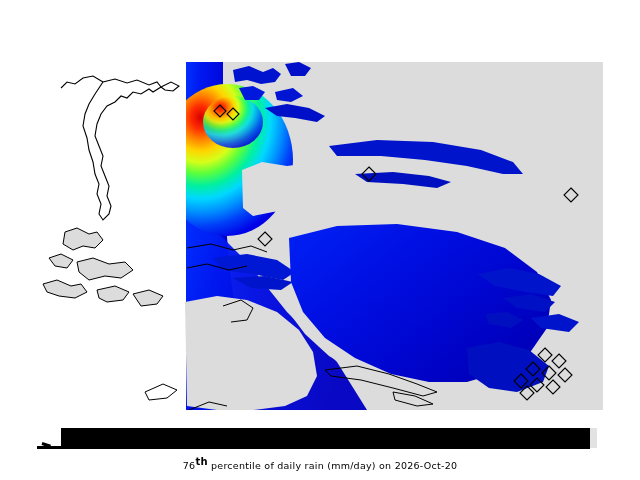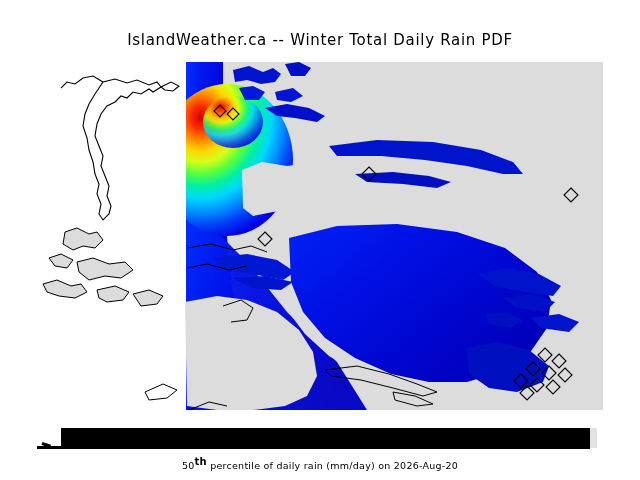--- a/index.html
+++ b/index.html
@@ -55,21 +55,20 @@
     font-family:"DejaVu Sans", sans-serif;
     font-size:9.5px;letter-spacing:.25px;color:#000;white-space:nowrap;
   }
   #caption sup{font-size:10px;vertical-align:super;font-weight:bold;}
 </style>
 </head>
 <body>
 
 <div id="figure">
 
-  <div id="title">IslandWeather.ca -- Winter Total Daily Rain PDF</div>
 
   <div id="map-panel">
     <svg id="map-svg" viewBox="0 0 566 348" preserveAspectRatio="none">
       <defs>
 
         <radialGradient id="hotspot" cx="0.30" cy="0.22" r="0.82">
           <stop offset="0.00" stop-color="#d80000"></stop>
           <stop offset="0.09" stop-color="#ff2a00"></stop>
           <stop offset="0.18" stop-color="#ff8400"></stop>
           <stop offset="0.27" stop-color="#ffd400"></stop>
@@ -260,15 +259,15 @@
     </svg>
   </div>
 
   <div id="colorbar-wrap">
     <div id="colorbar"></div>
     <div id="colorbar-tip"></div>
     <div id="colorbar-pointer"></div>
     <div id="colorbar-pointer-head"></div>
   </div>
 
-  <div id="caption"><span>50</span><sup>th</sup><span> percentile of daily rain (mm/day) on 2026-Aug-20</span></div>
+  <div id="caption"><span>76</span><sup>th</sup><span> percentile of daily rain (mm/day) on 2026-Oct-20</span></div>
 
 </div>
 
 </body></html>

